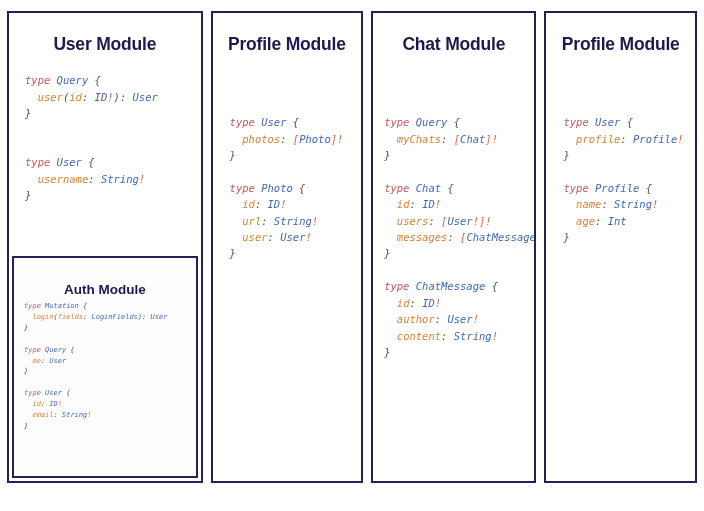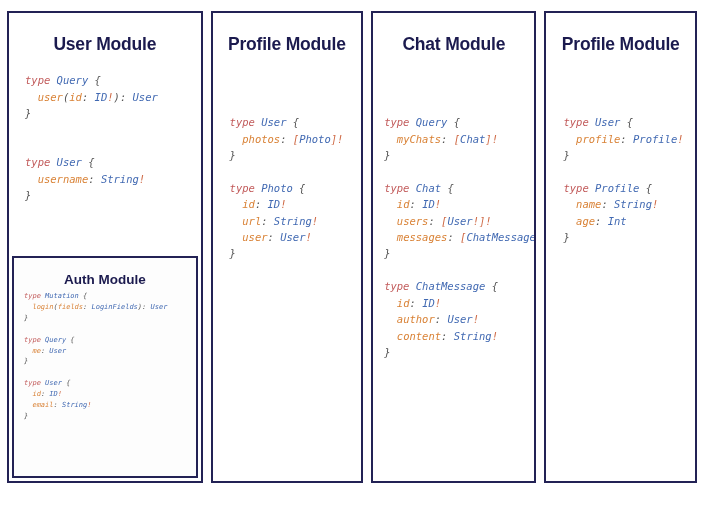--- a/index.html
+++ b/index.html
@@ -86,21 +86,21 @@
     background: #fdfdfd;
     height: 222px;
     overflow: hidden;
     flex: none;
   }
   .subcard-title {
     text-align: center;
     font-size: 13.5px;
     font-weight: bold;
     color: #1b1a4e;
-    margin-top: 14px;
+    margin-top: 24px;
   }
   .code-sub {
     font-size: 7px;
     line-height: 10.9px;
     margin-top: 4px;
     padding-left: 10px;
   }
   .code-sub .blk { margin-bottom: 10.9px; }
 </style>
 </head>

